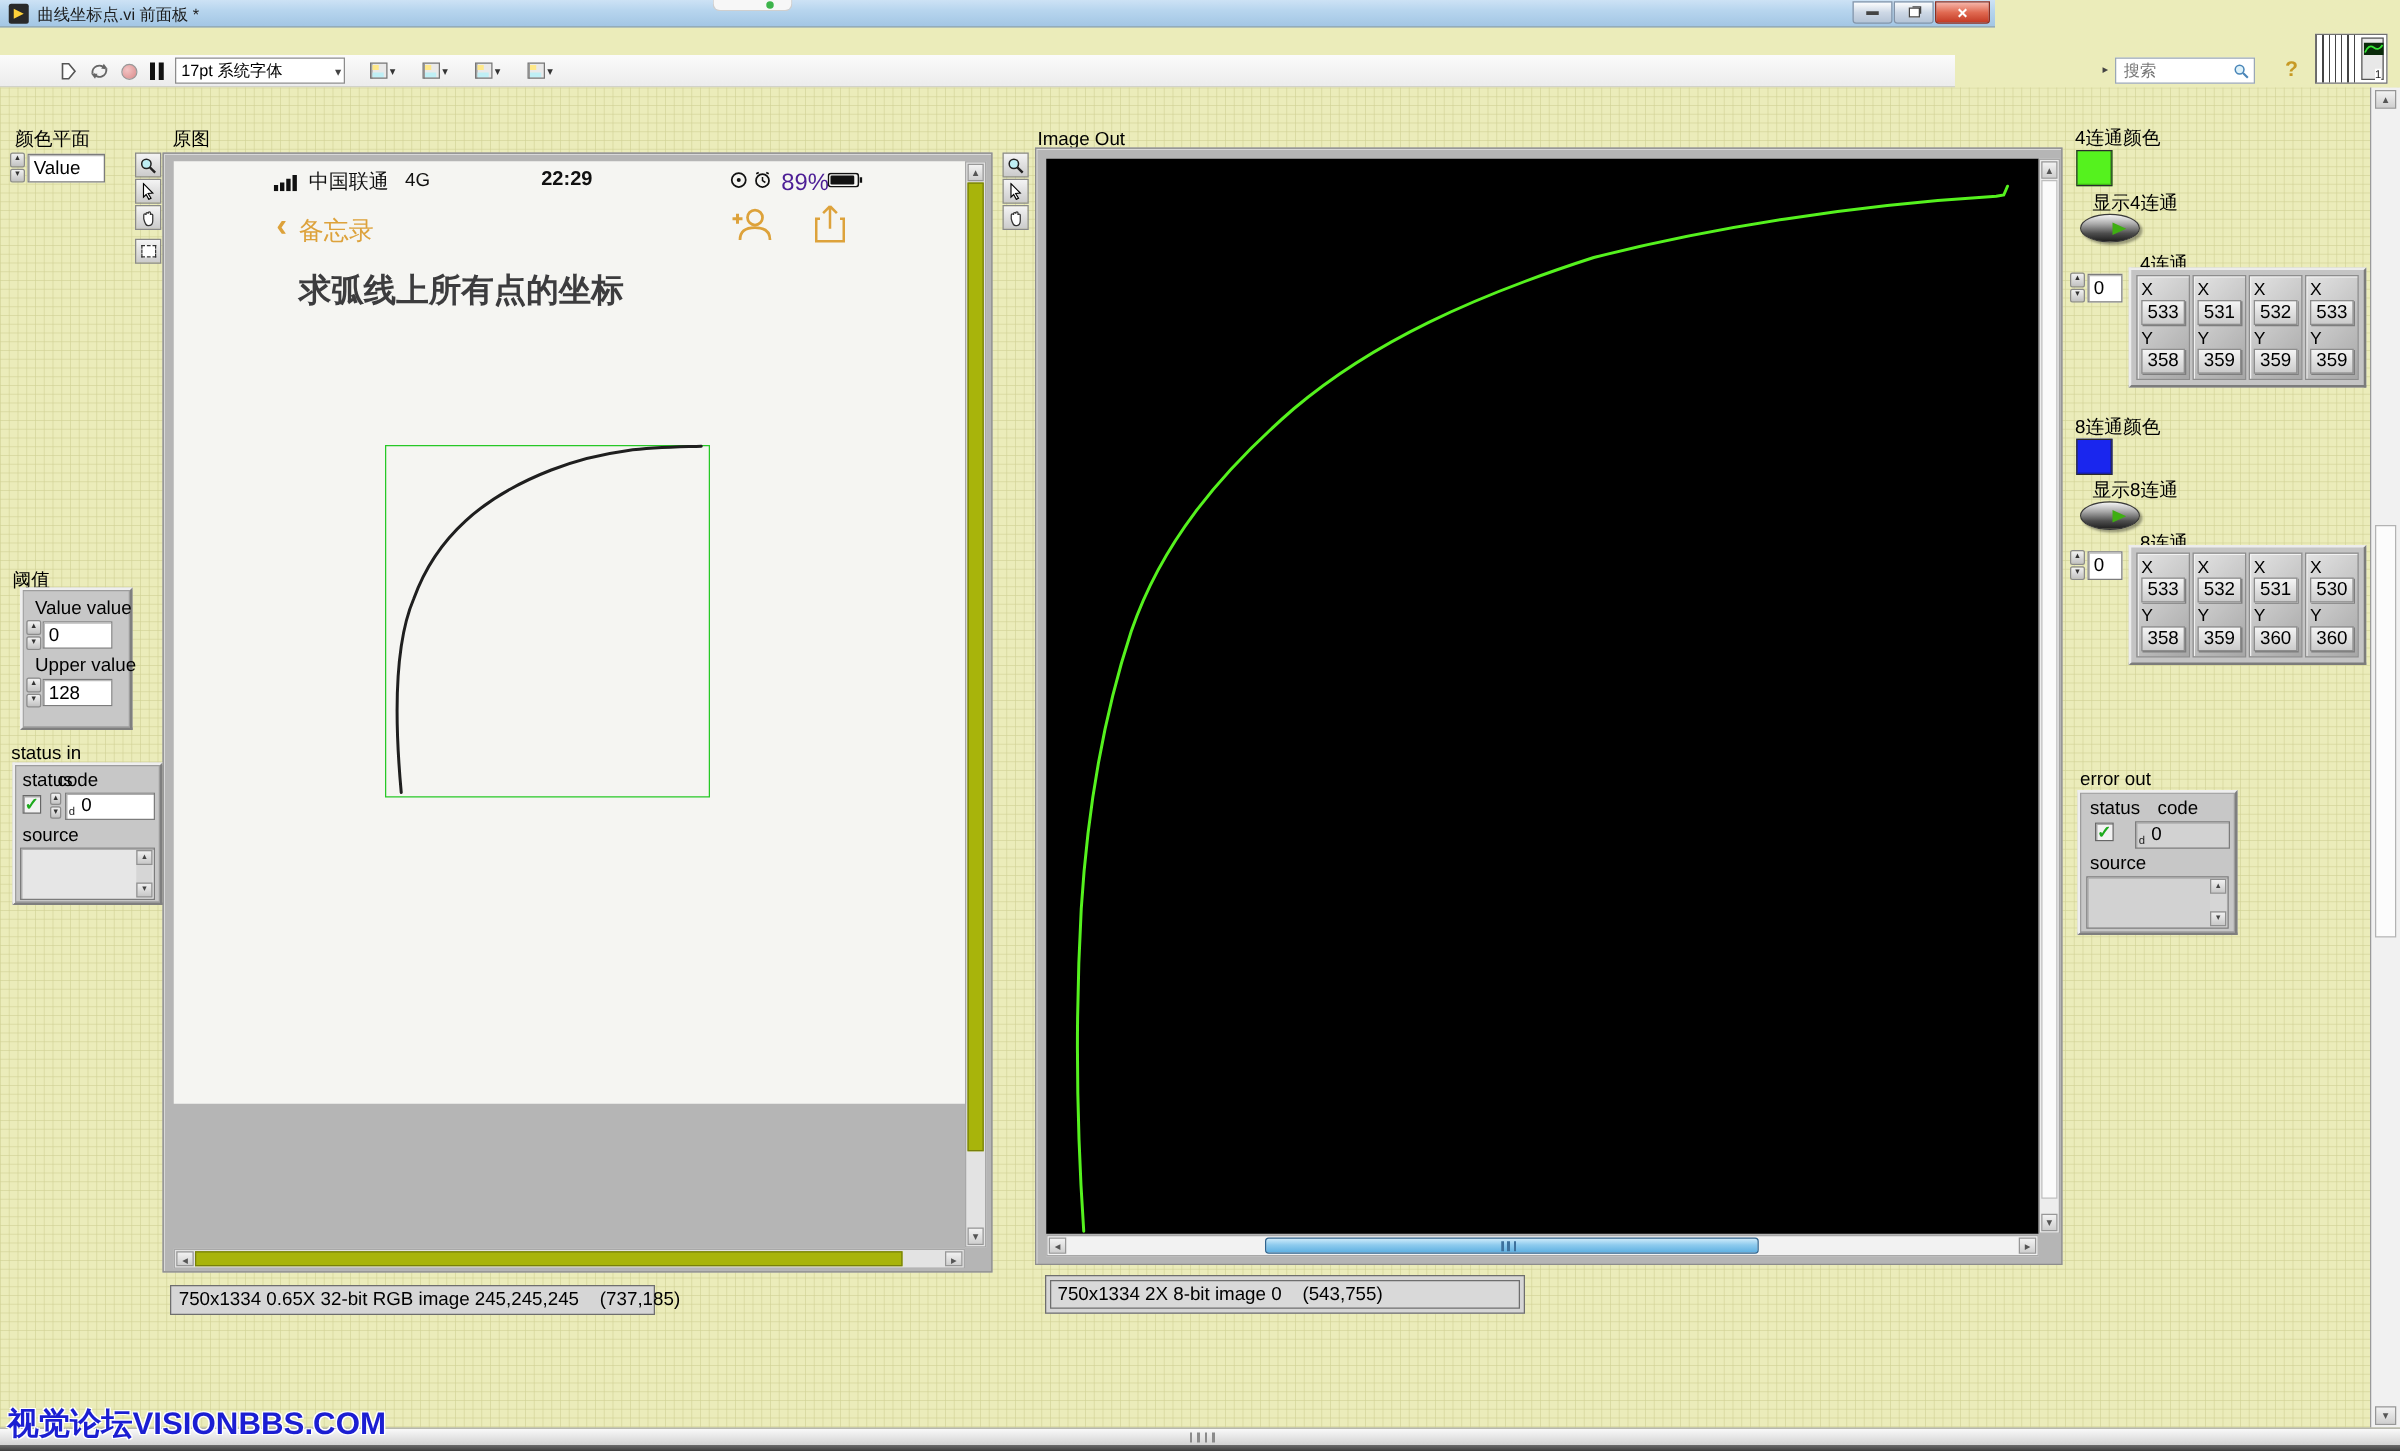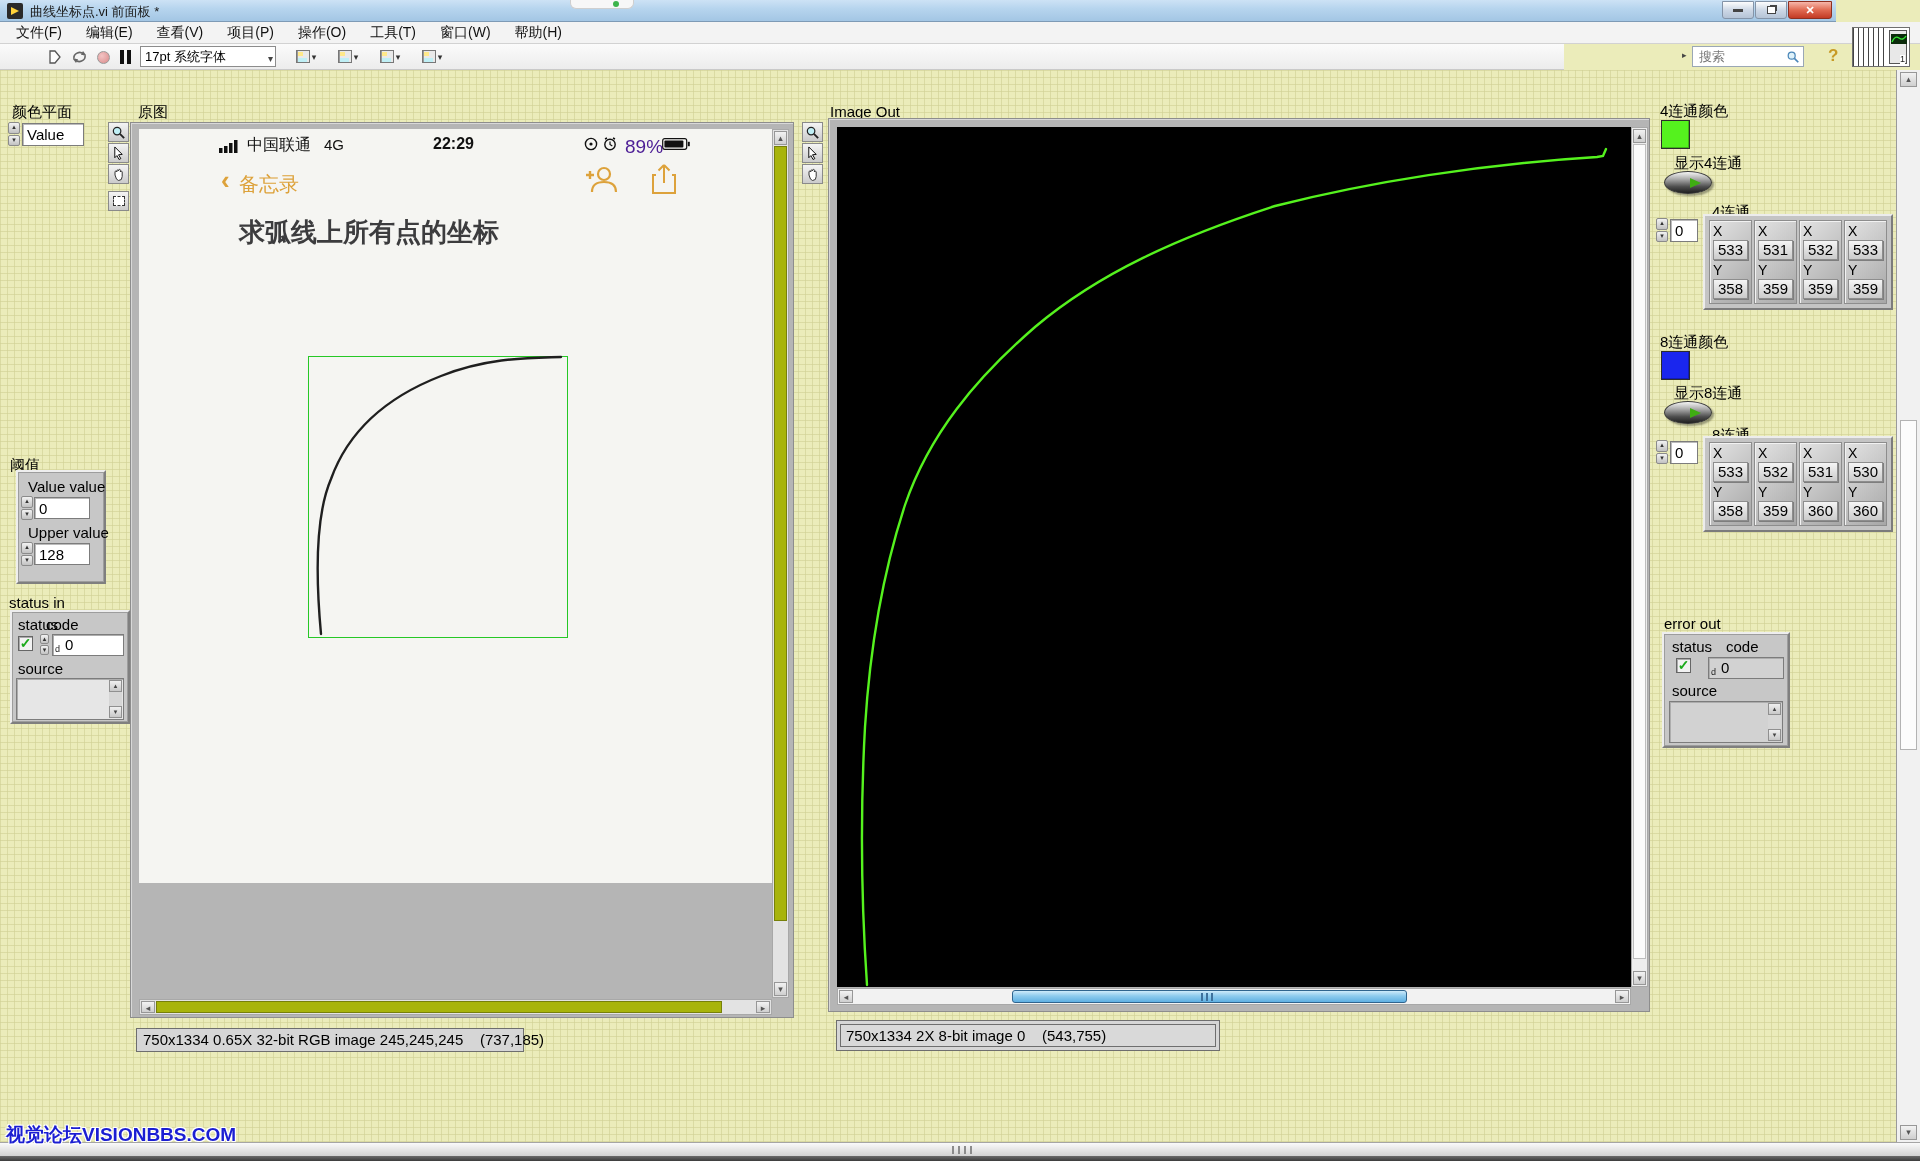--- a/index.html
+++ b/index.html
@@ -2,21 +2,21 @@
 <html><head>
 <meta charset="utf-8">
 <style>
   html,body{margin:0;padding:0;background:#777;}
   *{box-sizing:border-box;font-family:"Liberation Sans",sans-serif;}
   .screen{position:relative;width:1920px;height:1161px;overflow:hidden;background:#ebecba;}
   .abs{position:absolute;}
   .lbl{position:absolute;font-size:15px;color:#000;white-space:nowrap;line-height:17px;}
 
   
-  .titlebar{position:absolute;left:0;top:0;width:1836px;height:22px;
+  .titlebar{position:absolute;left:0;top:0;width:1596px;height:22px;
     background:linear-gradient(180deg,#cde2f5 0%,#b7d5ee 40%,#a3c6e4 100%);
     border-bottom:1px solid #7e9ab5;z-index:4;text-align:center;}
   .title-ico{position:absolute;left:7px;top:3px;width:16px;height:16px;background:#2a2a2a;border-radius:2px;}
   .title-ico:after{content:"";position:absolute;left:4px;top:4px;border-left:8px solid #ffd23a;border-top:4px solid transparent;border-bottom:4px solid transparent;}
   .title-txt{position:absolute;left:30px;top:3px;font-size:13px;color:#1a1a1a;}
   .winbtns{position:absolute;right:4px;top:1px;display:flex;gap:1px;z-index:6;}
   .wbtn{width:32px;height:18px;border:1px solid #8494a8;border-radius:0 0 3px 3px;
     background:linear-gradient(180deg,#fdfdfd,#cdd8e6 50%,#b5c4d6);display:flex;align-items:center;justify-content:center;
     font-size:11px;color:#333;}
   .wbtn.close{width:44px;background:linear-gradient(180deg,#f6b6aa,#e06a52 50%,#c33a24);border-color:#8e2f20;color:#fff;font-weight:bold;}
@@ -74,21 +74,21 @@
   .cl-lbl{font-size:14px;line-height:17px;color:#000;}
   .cl-val{height:20px;background:linear-gradient(180deg,#f5f5f5,#cbcbcb);border:1px solid #8d8d8d;box-shadow:1px 1px 0 #7e7e7e;font-size:15px;line-height:18px;text-align:center;color:#000;margin-bottom:2px;}
   .colorbox{position:absolute;width:29px;height:29px;border:1px solid #2c2c2c;box-shadow:inset -1px -1px 0 rgba(0,0,0,.25);}
   .toggle{position:absolute;width:48px;height:23px;border-radius:50%/50%;
     background:linear-gradient(180deg,#f5f5f5 0%,#a8a8a8 35%,#4e4e4e 70%,#1f1f1f 100%);
     border:1px solid #3a3a3a;box-shadow:2px 2px 2px rgba(0,0,0,.35);}
   .toggle i{position:absolute;right:10px;top:6px;border-left:11px solid #3fae12;border-top:5px solid transparent;border-bottom:5px solid transparent;}
   .statusbox{position:absolute;background:#d6d6d6;border:1px solid #6e6e6e;font-size:15px;color:#000;padding:2px 6px;white-space:pre;line-height:18px;}
   .statuswrap{position:absolute;background:#d6d6d6;border:1px solid #6e6e6e;padding:3px;}
   .statuswrap .inner{border:1px solid #6e6e6e;background:#d9d9d9;font-size:15px;color:#000;padding:2px 5px;white-space:pre;line-height:17px;}
-  .watermark{position:absolute;font-size:19px;font-weight:bold;color:#1b1ed2;letter-spacing:0px;white-space:nowrap;
+  .watermark{position:absolute;font-size:25px;font-weight:bold;color:#1b1ed2;letter-spacing:0px;white-space:nowrap;
     text-shadow:1px 1px 0 #fff,-1px -1px 0 #fff,1px -1px 0 #fff,-1px 1px 0 #fff;z-index:3;}
   .win-hscroll{position:absolute;left:0;top:1142px;width:1920px;height:14px;background:linear-gradient(180deg,#fafafa,#d2d2d2);border-top:1px solid #a5a5a5;z-index:2;}
   .grip{position:absolute;left:952px;top:3px;width:22px;height:8px;
     background:repeating-linear-gradient(90deg,#8b8b8b 0 2px,transparent 2px 6px);}
   .win-bottom{position:absolute;left:0;top:1156px;width:1920px;height:5px;background:linear-gradient(180deg,#6b6b6b,#3c3c3c);z-index:2;}
   .phone-accent{color:#dda23b;}
   svg{display:block;}
 </style>
 </head>
 <body>
@@ -106,30 +106,20 @@
       <div class="wbtn">
           <span class="minbar"></span>
         </div>
       <div class="wbtn">
           <span class="restorebox"></span>
         </div>
       <div class="wbtn close">✕</div>
     </div>
   </div>
 
-  <div class="menubar">
-    <span class="menu-item">文件(F)</span>
-    <span class="menu-item">编辑(E)</span>
-    <span class="menu-item">查看(V)</span>
-    <span class="menu-item">项目(P)</span>
-    <span class="menu-item">操作(O)</span>
-    <span class="menu-item">工具(T)</span>
-    <span class="menu-item">窗口(W)</span>
-    <span class="menu-item">帮助(H)</span>
-  </div>
 
   <div class="toolbar">
     <div class="tbtn" style="left:44px">
       <svg width="16" height="16" viewBox="0 0 16 16">
           <path d="M3 2 L8 2 L13 8 L8 14 L3 14 Z" fill="#fdfdfd" stroke="#555" stroke-width="1.3"></path>
         </svg>
     </div>
     <div class="tbtn" style="left:68px">
       <svg width="17" height="16" viewBox="0 0 17 16">
         <path d="M3 10 A5.5 5.5 0 0 1 13 6" fill="none" stroke="#666" stroke-width="1.6"></path>

